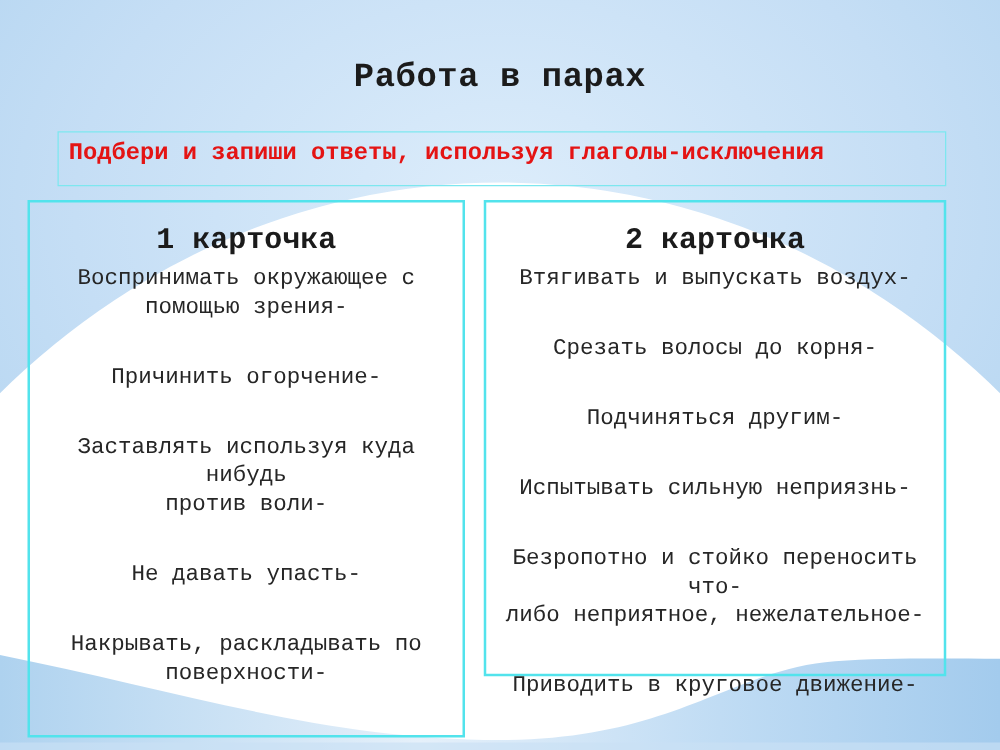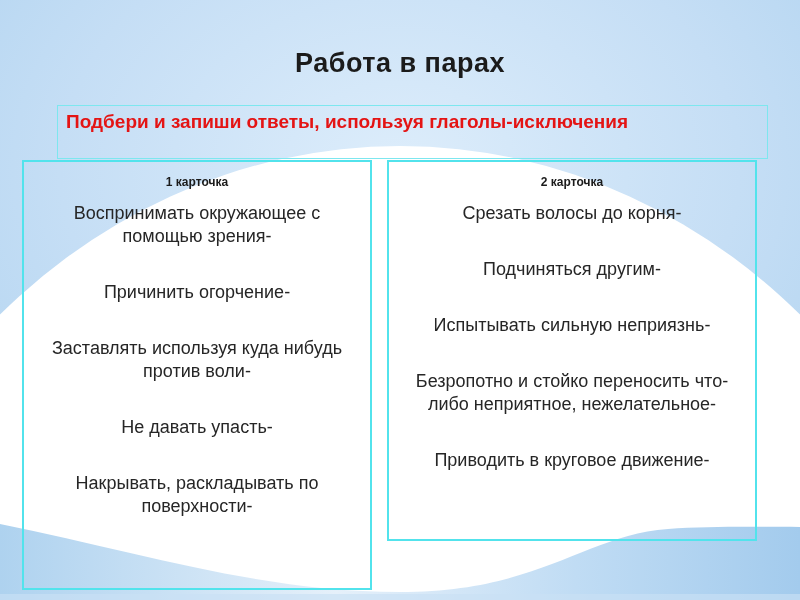--- a/index.html
+++ b/index.html
@@ -8,42 +8,43 @@
     width: 800px;
     height: 600px;
     overflow: hidden;
     font-family: "Liberation Sans", "DejaVu Sans", sans-serif;
   }
   .slide {
     position: relative;
     width: 800px;
     height: 600px;
     overflow: hidden;
+    font-family: Liberation Mono, monospace;
   }
   .bg-svg {
     position: absolute;
     left: 0; top: 0;
     width: 800px; height: 600px;
     z-index: 0;
   }
   .slide-title {
     position: absolute;
     left: 0; top: 48px;
     width: 800px;
     text-align: center;
     font-size: 27px;
     font-weight: bold;
     color: #1b1b1b;
     letter-spacing: 0.5px;
     z-index: 2;
   }
   .subtitle-box {
     position: absolute;
-    left: 57px; top: 105px;
-    width: 711px; height: 54px;
+    left: 46px; top: 105px;
+    width: 711px; height: 44px;
     border: 1px solid #7de7ef;
     box-sizing: border-box;
     z-index: 2;
   }
   .subtitle-text {
     margin: 0;
     padding: 5px 8px 0 8px;
     font-size: 19px;
     font-weight: bold;
     color: #e41414;
@@ -53,23 +54,23 @@
     top: 160px;
     border: 2px solid #52e3ec;
     box-sizing: border-box;
     z-index: 2;
     text-align: center;
     color: #262626;
   }
   .card-left  { left: 22px;  width: 350px; height: 430px; }
   .card-right { left: 387px; width: 370px; height: 381px; }
   .card-header {
-    margin: 4px;
+    margin: 14px;
     padding-top: 5px;
-    font-size: 12px;
+    font-size: 24px;
     font-weight: bold;
     line-height: 23px;
     margin-bottom: 8px;
     color: #1b1b1b;
   }
   .card-item {
     margin: 0 0 33px 0;
     padding: 0 6px;
     font-size: 18px;
     line-height: 23px;
@@ -115,20 +116,21 @@
     <p class="card-item">Причинить огорчение-</p>
     <p class="card-item">Заставлять используя куда нибудь
 против воли-</p>
     <p class="card-item">Не давать упасть-</p>
     <p class="card-item">Накрывать, раскладывать по
 поверхности-</p>
   </div>
 
   <div class="card card-right">
     <p class="card-header">2 карточка</p>
+    <p class="card-item">Втягивать и выпускать воздух-</p>
     <p class="card-item">Срезать волосы до корня-</p>
     <p class="card-item">Подчиняться другим-</p>
     <p class="card-item">Испытывать сильную неприязнь-</p>
     <p class="card-item">Безропотно и стойко переносить что-
 либо неприятное, нежелательное-</p>
     <p class="card-item">Приводить в круговое движение-</p>
   </div>
 
 </div>
 

